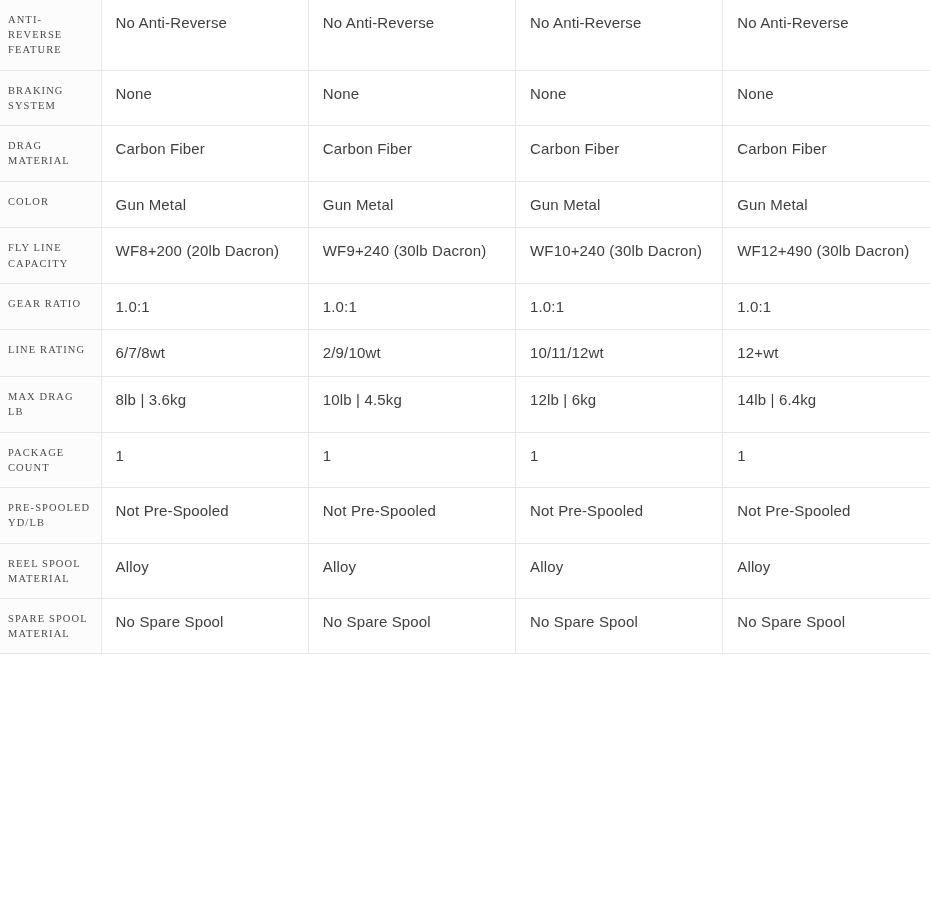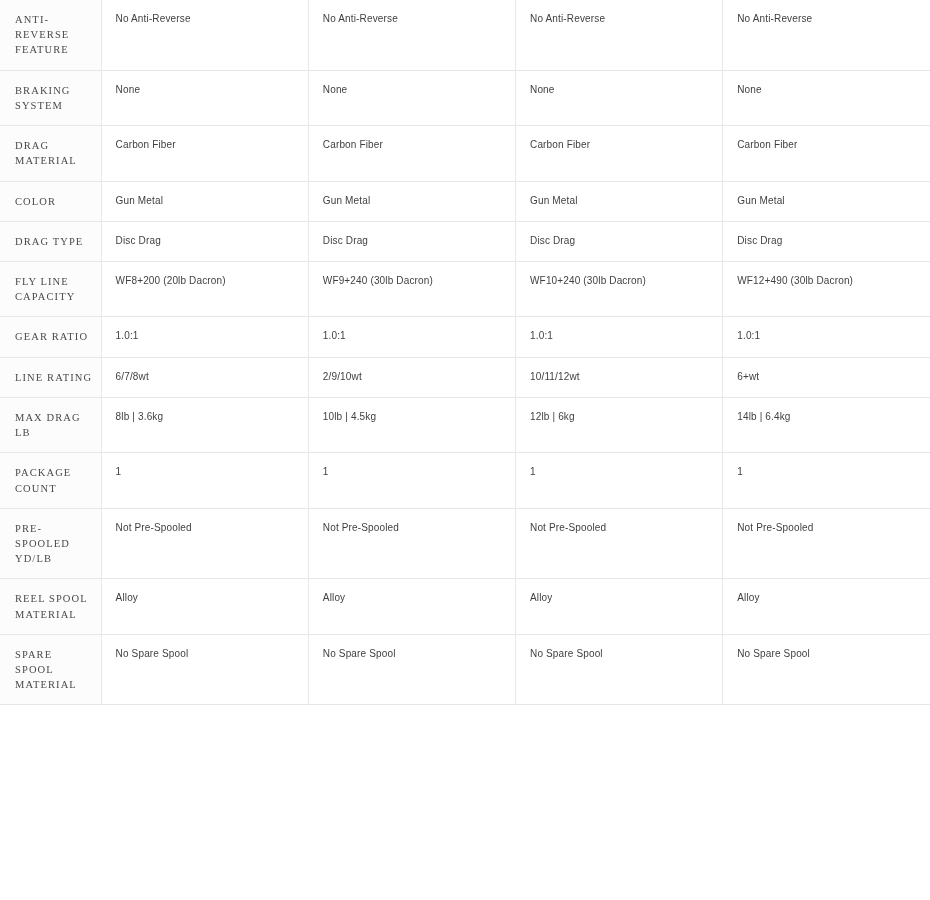--- a/index.html
+++ b/index.html
@@ -37,25 +37,25 @@
     border-right: 0;
   }
   td.label {
     font-family: "Liberation Serif", serif;
     font-size: 10.5px;
     letter-spacing: 1.1px;
     text-transform: uppercase;
     color: #4a4a4a;
     line-height: 1.45;
     background: #fcfcfc;
-    padding-left: 15px;
+    padding-left: 8px;
     padding-right: 8px;
   }
   td.value {
-    font-size: 10px;
+    font-size: 15px;
     color: #3f3f3f;
     line-height: 1.45;
     letter-spacing: 0.15px;
   }
 </style>
 </head>
 <body>
 
 <table class="spec-table">
   <colgroup>
@@ -88,46 +88,39 @@
       <td class="value">Carbon Fiber</td>
     </tr>
     <tr>
       <td class="label">COLOR</td>
       <td class="value">Gun Metal</td>
       <td class="value">Gun Metal</td>
       <td class="value">Gun Metal</td>
       <td class="value">Gun Metal</td>
     </tr>
     <tr>
-      <td class="label">DRAG TYPE</td>
-      <td class="value">Disc Drag</td>
-      <td class="value">Disc Drag</td>
-      <td class="value">Disc Drag</td>
-      <td class="value">Disc Drag</td>
-    </tr>
-    <tr>
       <td class="label">FLY LINE CAPACITY</td>
       <td class="value">WF8+200 (20lb Dacron)</td>
       <td class="value">WF9+240 (30lb Dacron)</td>
       <td class="value">WF10+240 (30lb Dacron)</td>
       <td class="value">WF12+490 (30lb Dacron)</td>
     </tr>
     <tr>
       <td class="label">GEAR RATIO</td>
       <td class="value">1.0:1</td>
       <td class="value">1.0:1</td>
       <td class="value">1.0:1</td>
       <td class="value">1.0:1</td>
     </tr>
     <tr>
       <td class="label">LINE RATING</td>
       <td class="value">6/7/8wt</td>
       <td class="value">2/9/10wt</td>
       <td class="value">10/11/12wt</td>
-      <td class="value">6+wt</td>
+      <td class="value">12+wt</td>
     </tr>
     <tr>
       <td class="label">MAX DRAG LB</td>
       <td class="value">8lb | 3.6kg</td>
       <td class="value">10lb | 4.5kg</td>
       <td class="value">12lb | 6kg</td>
       <td class="value">14lb | 6.4kg</td>
     </tr>
     <tr>
       <td class="label">PACKAGE COUNT</td>

